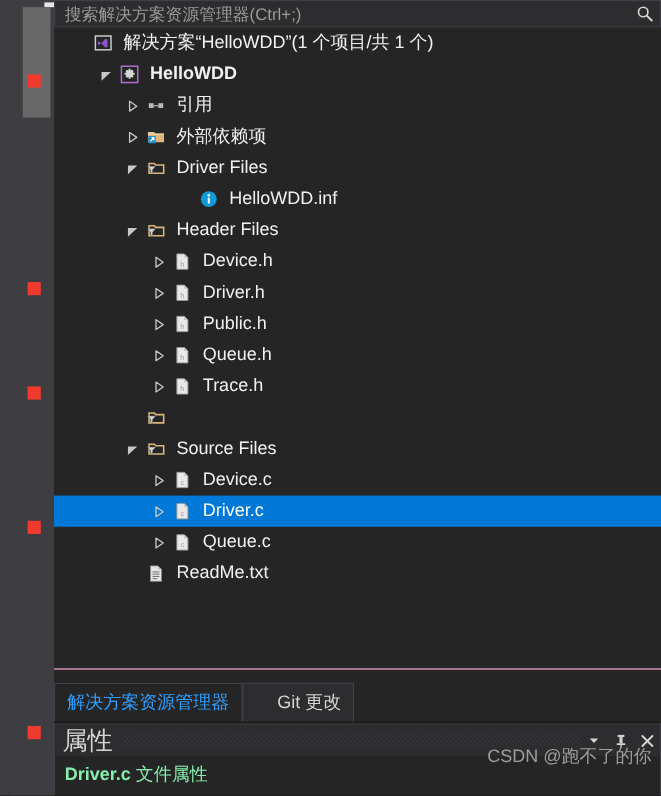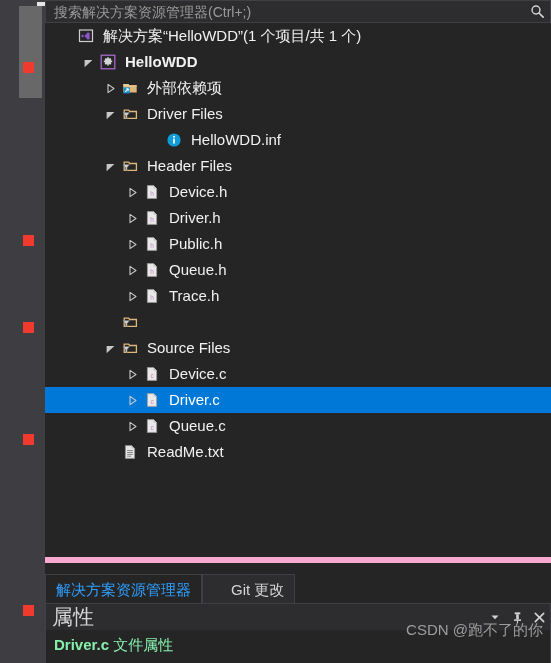--- a/index.html
+++ b/index.html
@@ -105,21 +105,21 @@
   .row.project .label { font-weight: bold; }
 
   
   .ind { flex: 0 0 auto; height: 26px; }
 
   
   #tab-strip {
     position: absolute; left: 45px; top: 557px;
     width: 506px; height: 43px;
     background: #252526;
-    border-top: 6px solid #f9a8d4;
+    border-top: 1px solid #f9a8d4;
     display: flex; align-items: flex-end;
   }
   .tab {
     height: 32px;
     display: flex; align-items: center;
     padding: 0 10px;
     font-size: 15px;
     cursor: default;
     box-sizing: border-box;
   }
@@ -247,20 +247,36 @@
     </div>
     <div class="row">
       <div class="ind" style="width: 56px;"></div>
       <div class="expander">
         <svg width="11" height="11" viewBox="0 0 11 11">
           <path d="M3 1.4 L9 5.5 L3 9.6 Z" fill="none" stroke="#c8c8c8" stroke-width="1.1" stroke-linejoin="round"></path>
         </svg>
       </div>
       <div class="icon-slot">
         <svg width="16" height="16" viewBox="0 0 16 16">
+        <rect x="2" y="6" width="4" height="4" fill="#b8b8b8"></rect>
+        <rect x="10" y="6" width="4" height="4" fill="#b8b8b8"></rect>
+        <rect x="6" y="7.6" width="4" height="1" fill="#b8b8b8"></rect>
+      </svg>
+      </div>
+      <div class="label">引用</div>
+    </div>
+    <div class="row">
+      <div class="ind" style="width: 56px;"></div>
+      <div class="expander">
+        <svg width="11" height="11" viewBox="0 0 11 11">
+          <path d="M3 1.4 L9 5.5 L3 9.6 Z" fill="none" stroke="#c8c8c8" stroke-width="1.1" stroke-linejoin="round"></path>
+        </svg>
+      </div>
+      <div class="icon-slot">
+        <svg width="16" height="16" viewBox="0 0 16 16">
         <path d="M1.3 4 L6.2 4 L7.4 5.3 L14.7 5.3 L14.7 12.6 L1.3 12.6 Z" fill="#dcb67a"></path>
         <path d="M1.3 4 L6.2 4 L7.4 5.3 L14.7 5.3 L14.7 6.4 L1.3 6.4 Z" fill="#e8cb9a"></path>
         <rect x="1.6" y="7.4" width="6.2" height="6" fill="#1a8fd4"></rect>
         <path d="M3.2 11.8 L6.3 8.8 M6.3 8.8 L4.3 8.8 M6.3 8.8 L6.3 10.8" stroke="#ffffff" stroke-width="1.1" fill="none"></path>
       </svg>
       </div>
       <div class="label">外部依赖项</div>
     </div>
     <div class="row">
       <div class="ind" style="width: 56px;"></div>

